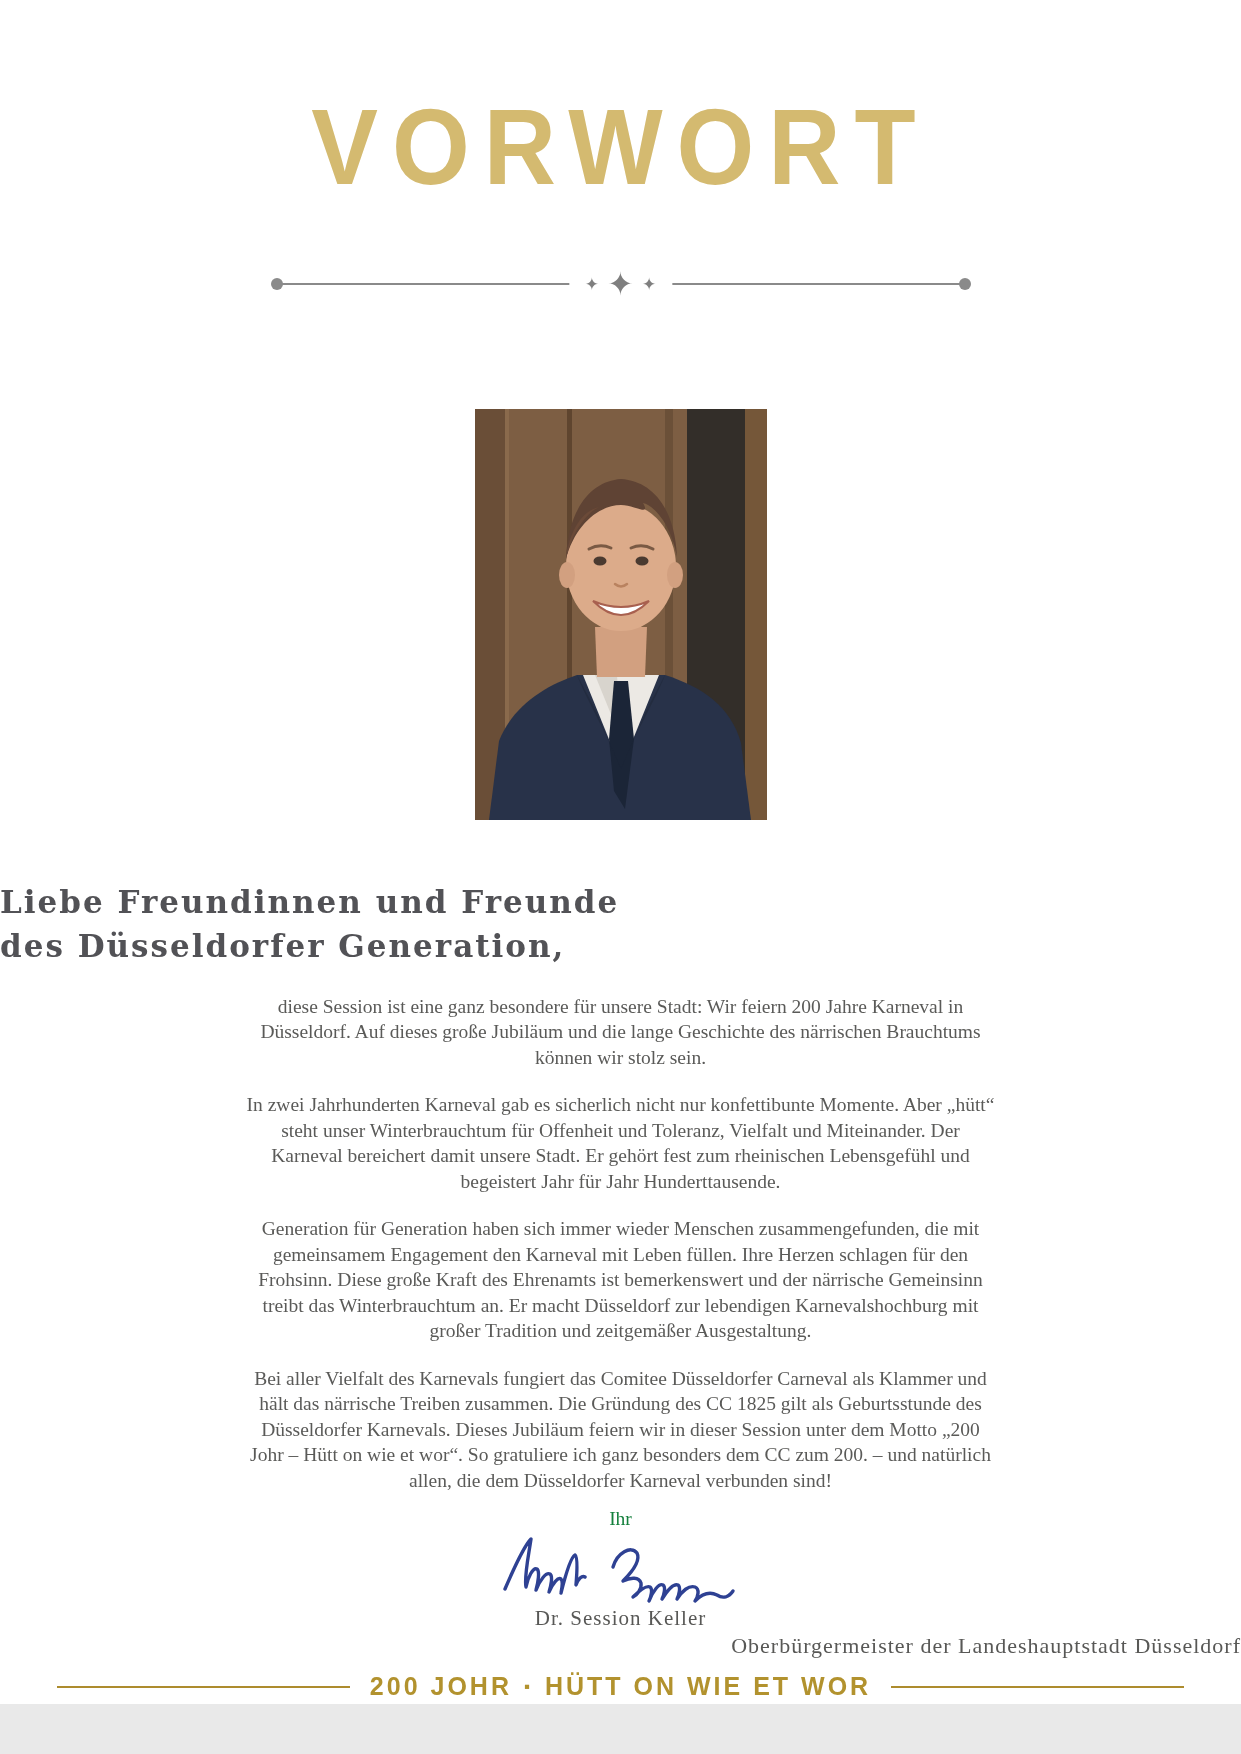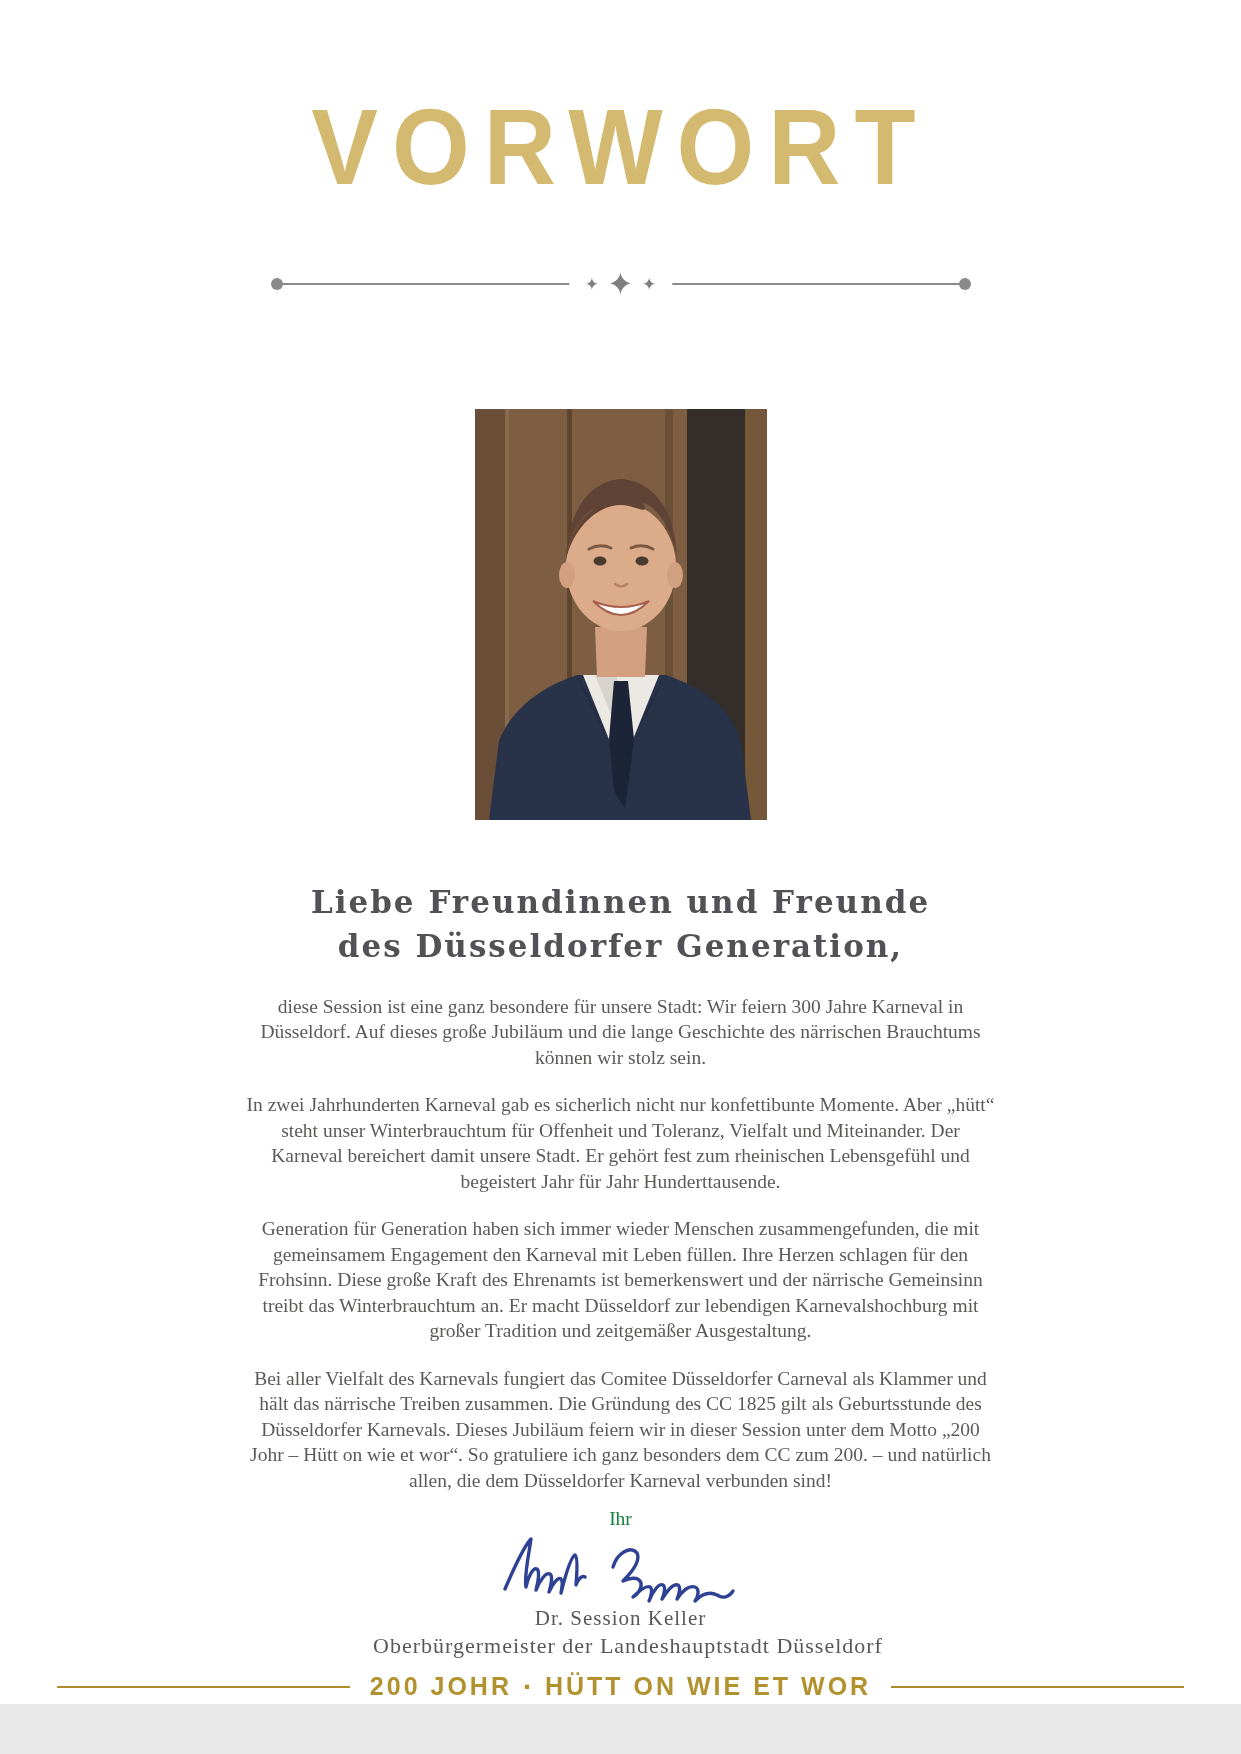--- a/index.html
+++ b/index.html
@@ -53,21 +53,21 @@
   .divider .star-large{font-size:32px;}
   
   .portrait{
     display:block;
     width:292px;height:411px;
     margin:108px auto 0;
   }
   
   .section-heading{
     margin-top:60px;
-    text-align:center;
+    text-align:left;
     font-family:"DejaVu Serif", serif;
     font-weight:700;
     font-size:31px;
     line-height:44px;
     letter-spacing:2px;
     color:#525256;
   }
   
   .body-copy{
     width:752px;
@@ -93,21 +93,21 @@
     height:72px;
   }
   .signatory-name{
     text-align:center;
     color:#585856;
     font-size:21px;
     line-height:27px;
     letter-spacing:1px;
   }
   .signatory-role{
-    text-align:center;
+    text-align:right;
     color:#585856;
     font-size:22px;
     line-height:28px;
     letter-spacing:1px;
     padding-left:15px;
   }
   
   .footer-motto{
     position:absolute;
     left:57px;right:57px;top:1672px;
@@ -180,21 +180,21 @@
     <path d="M140 175 Q146 180 152 175" stroke="#b9825f" stroke-width="2.5" fill="none" stroke-linecap="round"></path>
     <path d="M118 192 Q146 220 174 192 Q146 204 118 192 Z" fill="#ffffff" stroke="#a8604f" stroke-width="2"></path>
   </svg>
 
   <h2 class="section-heading">
     <span>Liebe Freundinnen und Freunde</span><br>
     <span>des Düsseldorfer Generation,</span>
   </h2>
 
   <div class="body-copy">
-    <p>diese Session ist eine ganz besondere für unsere Stadt: Wir feiern 300 Jahre Karneval in Düsseldorf. Auf dieses große Jubiläum und die lange Geschichte des närrischen Brauchtums können wir stolz sein.</p>
+    <p>diese Session ist eine ganz besondere für unsere Stadt: Wir feiern 200 Jahre Karneval in Düsseldorf. Auf dieses große Jubiläum und die lange Geschichte des närrischen Brauchtums können wir stolz sein.</p>
     <p>In zwei Jahrhunderten Karneval gab es sicherlich nicht nur konfettibunte Momente. Aber „hütt“ steht unser Winterbrauchtum für Offenheit und Toleranz, Vielfalt und Miteinander. Der Karneval bereichert damit unsere Stadt. Er gehört fest zum rheinischen Lebensgefühl und begeistert Jahr für Jahr Hunderttausende.</p>
     <p>Generation für Generation haben sich immer wieder Menschen zusammengefunden, die mit gemeinsamem Engagement den Karneval mit Leben füllen. Ihre Herzen schlagen für den Frohsinn. Diese große Kraft des Ehrenamts ist bemerkenswert und der närrische Gemeinsinn treibt das Winterbrauchtum an. Er macht Düsseldorf zur lebendigen Karnevalshochburg mit großer Tradition und zeitgemäßer Ausgestaltung.</p>
     <p>Bei aller Vielfalt des Karnevals fungiert das Comitee Düsseldorfer Carneval als Klammer und hält das närrische Treiben zusammen. Die Gründung des CC 1825 gilt als Geburtsstunde des Düsseldorfer Karnevals. Dieses Jubiläum feiern wir in dieser Session unter dem Motto „200 Johr – Hütt on wie et wor“. So gratuliere ich ganz besonders dem CC zum 200. – und natürlich allen, die dem Düsseldorfer Karneval verbunden sind!</p>
   </div>
 
   <div class="closing">Ihr</div>
 
   <div class="signature-wrap">
     <svg width="250" height="72" viewBox="0 0 240 72" xmlns="http://www.w3.org/2000/svg" aria-hidden="true">
       <g stroke="#2e4193" stroke-width="3.4" fill="none" stroke-linecap="round" stroke-linejoin="round">

